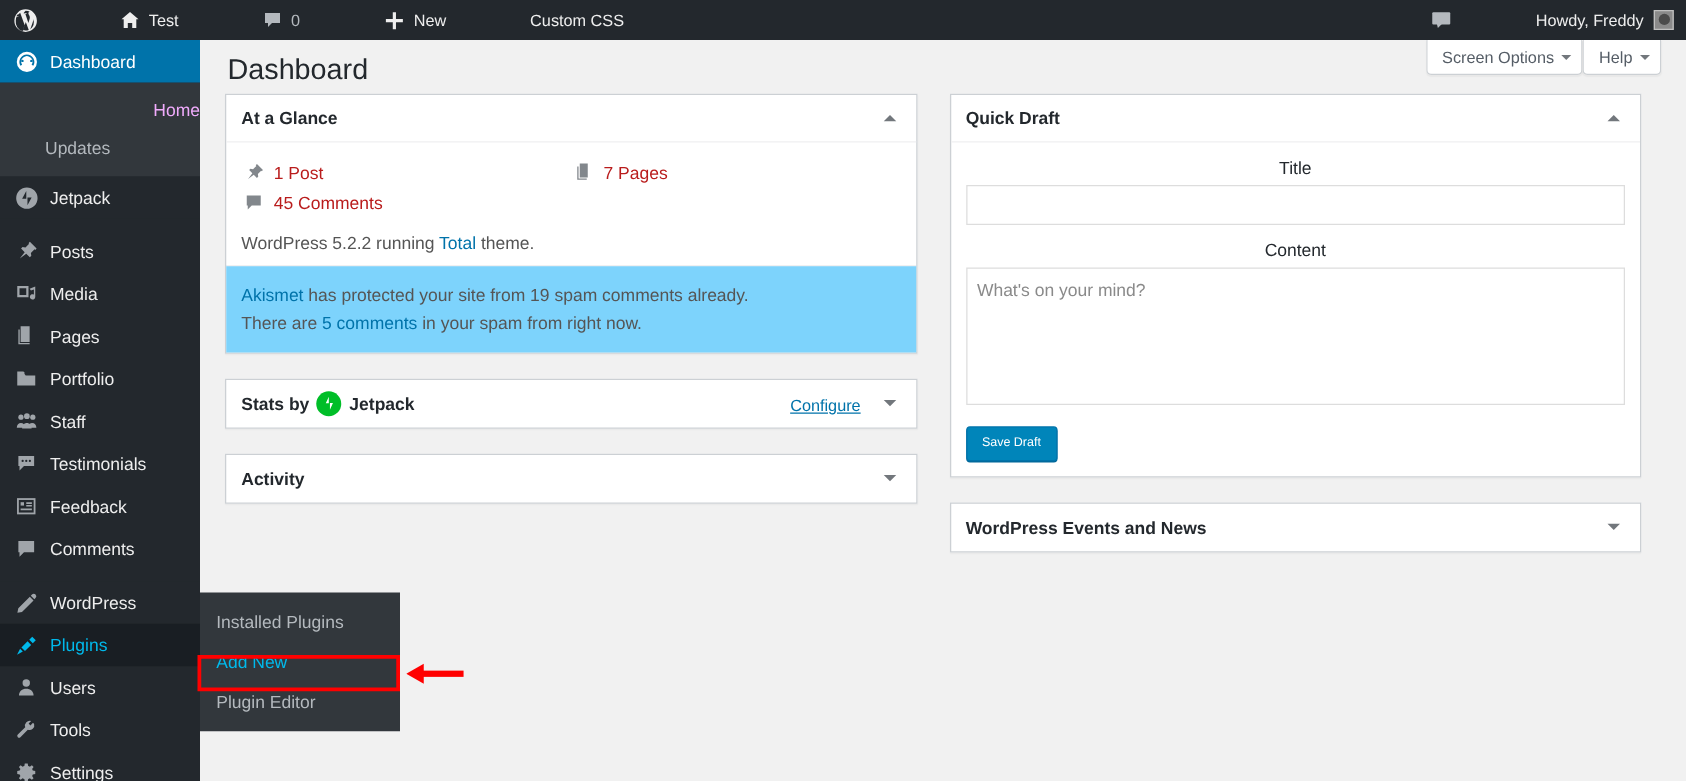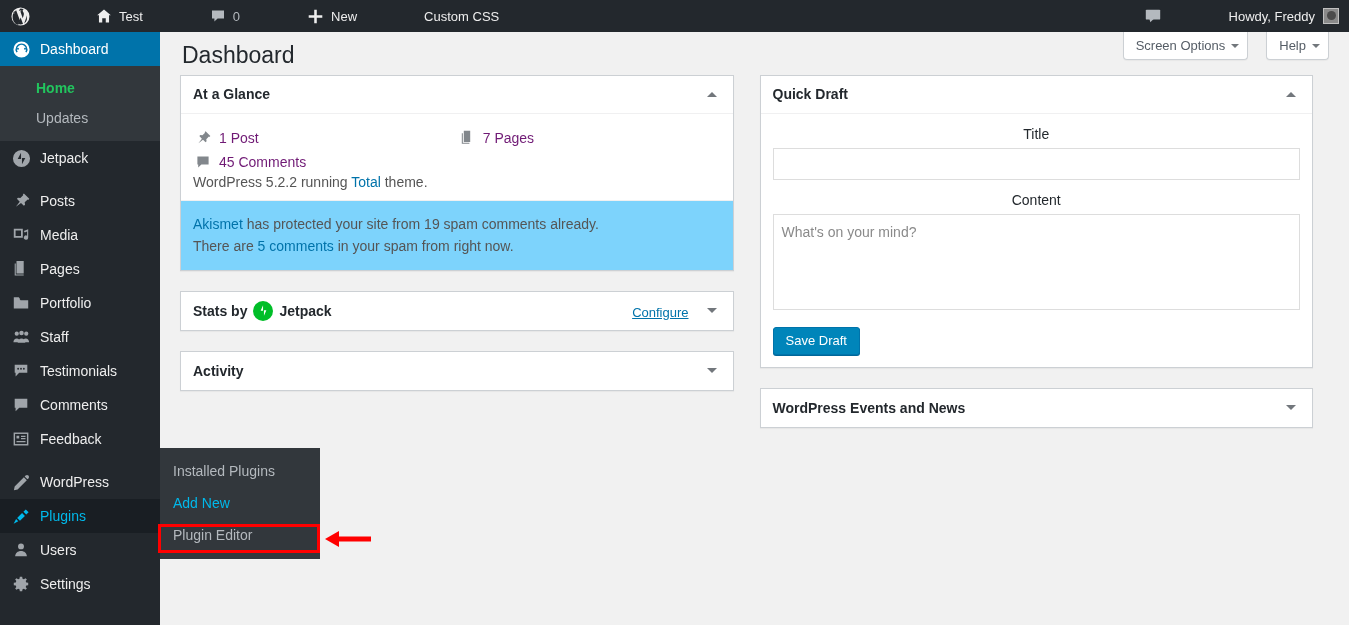--- a/index.html
+++ b/index.html
@@ -96,26 +96,26 @@
     padding: 7px 0 8px 0;
   }
   .submenu-item {
     display: block;
     padding: 6px 0 6px 36px;
     font-size: 14px;
     color: #b4b9be;
     cursor: pointer;
     line-height: 1.3;
   }
-  .submenu-item.current { color: #22c55e; font-weight: 700; }
+  .submenu-item.current { color: #f0abfc; font-weight: 400; text-align: right; }
 
   
   #flyout {
     position: absolute;
-    left: 160px; top: 448px;
+    left: 160px; top: 474px;
     width: 160px;
     background: #32373c;
     padding: 7px 0 7px 0;
     z-index: 70;
   }
   .fly-item {
     display: block;
     padding: 7px 0 7px 13px;
     font-size: 14px;
     color: #b4b9be;
@@ -146,21 +146,21 @@
   
   #wpcontent {
     position: absolute;
     top: 32px; left: 160px;
     width: 1189px; height: 593px;
     background: #f1f1f1;
     overflow: hidden;
   }
   #screen-meta-links {
     position: absolute; right: 20px; top: 0;
-    display: flex; gap: 18px; text-align: right;
+    display: flex; gap: 0; text-align: right;
   }
   .meta-toggle {
     background: #fff;
     border: 1px solid #ccd0d4;
     border-top: none;
     border-radius: 0 0 4px 4px;
     height: 28px;
     padding: 0 22px 0 12px;
     font-size: 13px; color: #555d66;
     display: flex; align-items: center;
@@ -221,29 +221,30 @@
   
   .glance-body { padding: 12px 12px 10px 12px; }
   .glance-items {
     display: flex; flex-wrap: wrap;
   }
   .glance-item {
     width: 50%;
     display: flex; align-items: flex-end;
     padding: 4px 0;
     font-size: 14px;
-    color: #701a75;
+    color: #b91c1c;
     cursor: pointer;
   }
   .glance-item .g-icon {
     width: 20px; margin-right: 6px;
     color: #82878c;
     display: inline-flex; align-items: center; justify-content: center;
   }
   .glance-version {
+    margin-top: 12px;
     font-size: 14px; color: #555;
   }
   .glance-version a { color: #0073aa; text-decoration: none; cursor: pointer; }
   .akismet-note {
     background: #7dd3fc;
     border-top: 1px solid #f0f0f1;
     padding: 12px;
     font-size: 14px; color: #555;
     line-height: 1.6;
   }
@@ -271,38 +272,38 @@
     width: 100%; height: 32px;
     border: 1px solid #ddd;
     background: #fff;
     padding: 0 8px;
     font-size: 14px;
     font-family: "Liberation Sans", sans-serif;
     color: #32373c;
     outline: none;
   }
   .qd-textarea {
-    width: 100%; height: 96px;
+    width: 100%; height: 110px;
     border: 1px solid #ddd;
     background: #fff;
     padding: 8px;
     font-size: 14px;
     font-family: "Liberation Sans", sans-serif;
     color: #c2410c;
     resize: none; outline: none;
     line-height: 1.4;
   }
   .qd-textarea::placeholder { color: #8a8a8a; }
   .qd-gap { height: 12px; }
   .button-primary {
     background: #0085ba;
     border: 1px solid #0073aa;
     border-radius: 3px;
     color: #fff;
-    font-size: 13px;
+    font-size: 10px;
     font-family: "Liberation Sans", sans-serif;
     padding: 0 12px;
     height: 28px;
     line-height: 26px;
     cursor: pointer;
     box-shadow: 0 1px 0 #006799;
     display: inline-block;
     margin-top: 14px;
   }
 </style>
@@ -443,38 +444,38 @@
           <circle cx="6.8" cy="7.5" r="1" fill="#23282d"></circle>
           <circle cx="10" cy="7.5" r="1" fill="#23282d"></circle>
           <circle cx="13.2" cy="7.5" r="1" fill="#23282d"></circle>
         </svg>
     </span>
     <span class="mi-label">Testimonials</span>
   </div>
 
   <div class="menu-item">
     <span class="mi-icon">
-      <svg width="18" height="18" viewBox="0 0 20 20" fill="currentColor">
-          <path d="M3 3h14v10H8l-4 4v-4H3z"></path>
-        </svg>
-    </span>
-    <span class="mi-label">Comments</span>
-  </div>
-
-  <div class="menu-item">
-    <span class="mi-icon">
       <svg width="18" height="18" viewBox="0 0 20 20" fill="none" stroke="currentColor" stroke-width="1.6">
           <rect x="2.6" y="3.6" width="14.8" height="12.8"></rect>
           <rect x="5" y="6.4" width="3" height="3" fill="currentColor" stroke="none"></rect>
           <path d="M10 7.2h5M10 9.6h5M5 12.8h10" stroke-width="1.4"></path>
         </svg>
     </span>
     <span class="mi-label">Feedback</span>
   </div>
 
+  <div class="menu-item">
+    <span class="mi-icon">
+      <svg width="18" height="18" viewBox="0 0 20 20" fill="currentColor">
+          <path d="M3 3h14v10H8l-4 4v-4H3z"></path>
+        </svg>
+    </span>
+    <span class="mi-label">Comments</span>
+  </div>
+
   <div class="menu-sep"></div>
 
   <div class="menu-item">
     <span class="mi-icon">
       <svg width="19" height="19" viewBox="0 0 20 20" fill="currentColor">
           <path d="M17.3 2.7a2.2 2.2 0 0 0-3 0l-1 1 3 3 1-1a2.2 2.2 0 0 0 0-3zM12.5 4.6 2.8 14.3l-.8 3.9 3.9-.8 9.7-9.7z"></path>
         </svg>
     </span>
     <span class="mi-label">WordPress</span>
   </div>
@@ -491,20 +492,28 @@
   <div class="menu-item">
     <span class="mi-icon">
       <svg width="18" height="18" viewBox="0 0 20 20" fill="currentColor">
           <circle cx="10" cy="6" r="3.3"></circle>
           <path d="M3.5 17c0-3.6 2.9-6 6.5-6s6.5 2.4 6.5 6z"></path>
         </svg>
     </span>
     <span class="mi-label">Users</span>
   </div>
 
+  <div class="menu-item">
+    <span class="mi-icon">
+      <svg width="18" height="18" viewBox="0 0 20 20" fill="currentColor">
+          <path d="M17 4.6a4.3 4.3 0 0 1-5.6 5.2L4.8 16.4a1.6 1.6 0 0 1-2.3-2.3l6.6-6.6A4.3 4.3 0 0 1 14.4 2l-2.3 2.3 1.6 1.6L16 3.6z"></path>
+        </svg>
+    </span>
+    <span class="mi-label">Tools</span>
+  </div>
 
   <div class="menu-item">
     <span class="mi-icon">
       <svg width="18" height="18" viewBox="0 0 20 20" fill="currentColor">
           <path d="M10 6.5a3.5 3.5 0 1 0 0 7 3.5 3.5 0 0 0 0-7zm8 2.2-2.2-.4a6 6 0 0 0-.6-1.5l1.3-1.8-1.5-1.5-1.8 1.3a6 6 0 0 0-1.5-.6L11.3 2H8.7l-.4 2.2a6 6 0 0 0-1.5.6L5 3.5 3.5 5l1.3 1.8a6 6 0 0 0-.6 1.5L2 8.7v2.6l2.2.4a6 6 0 0 0 .6 1.5L3.5 15 5 16.5l1.8-1.3a6 6 0 0 0 1.5.6l.4 2.2h2.6l.4-2.2a6 6 0 0 0 1.5-.6l1.8 1.3 1.5-1.5-1.3-1.8a6 6 0 0 0 .6-1.5l2.2-.4z"></path>
         </svg>
     </span>
     <span class="mi-label">Settings</span>
   </div>
 </div>

